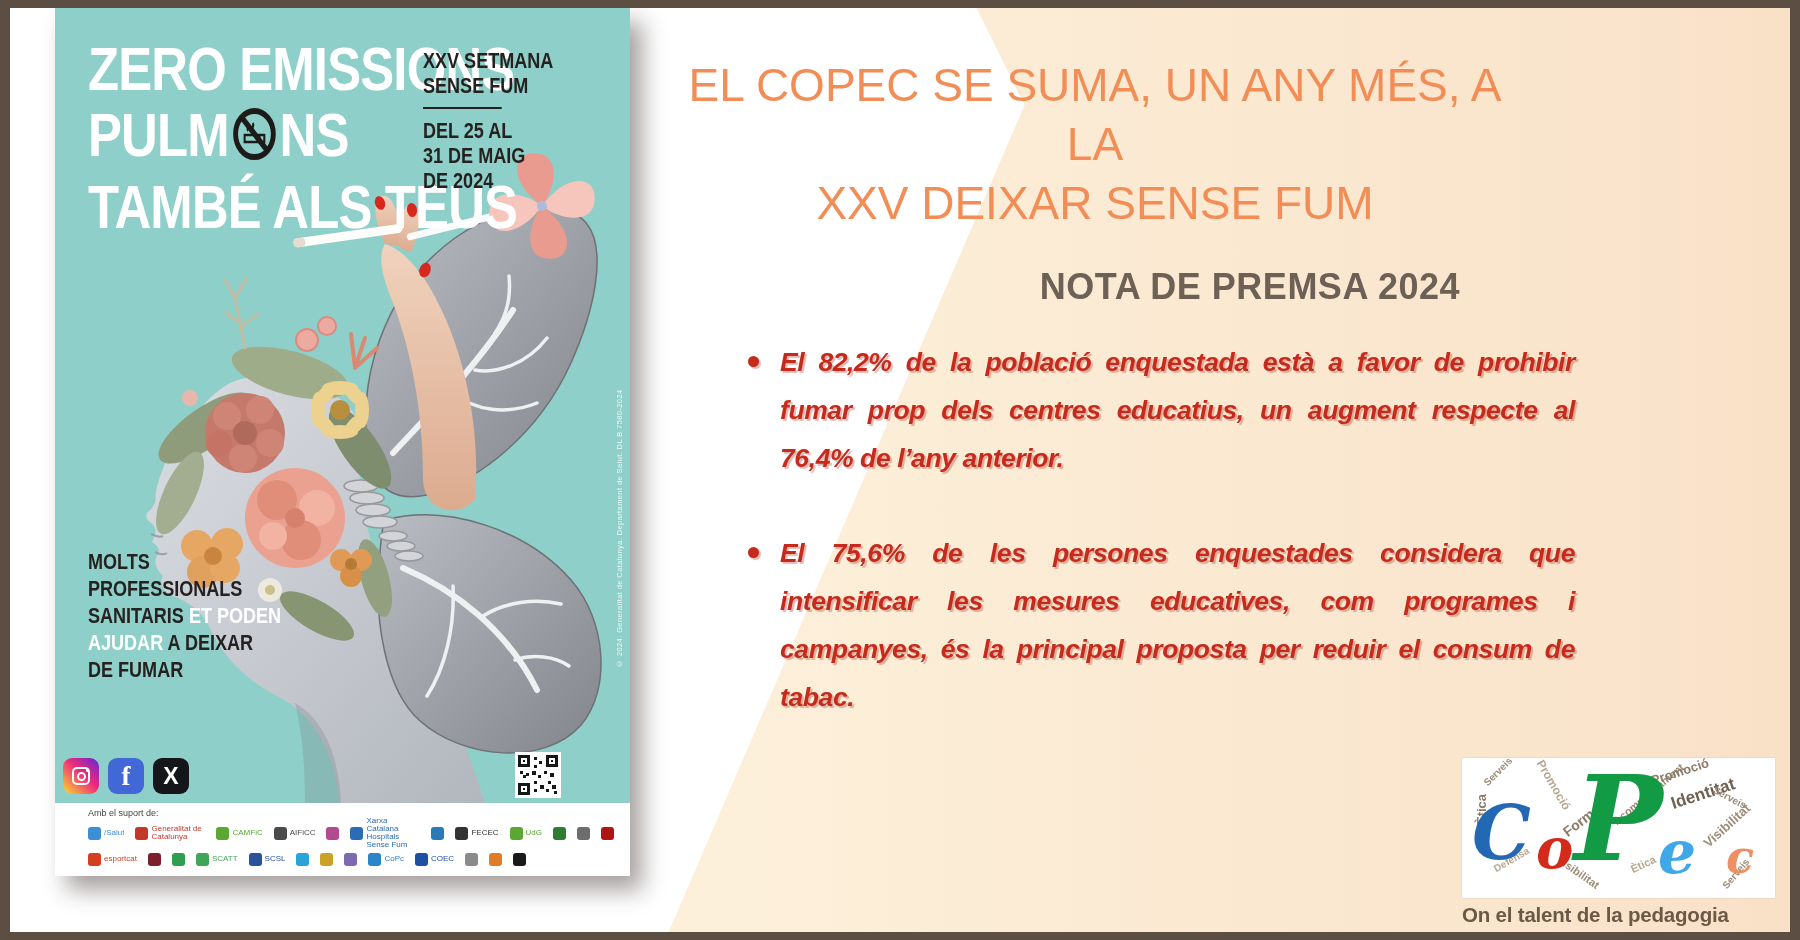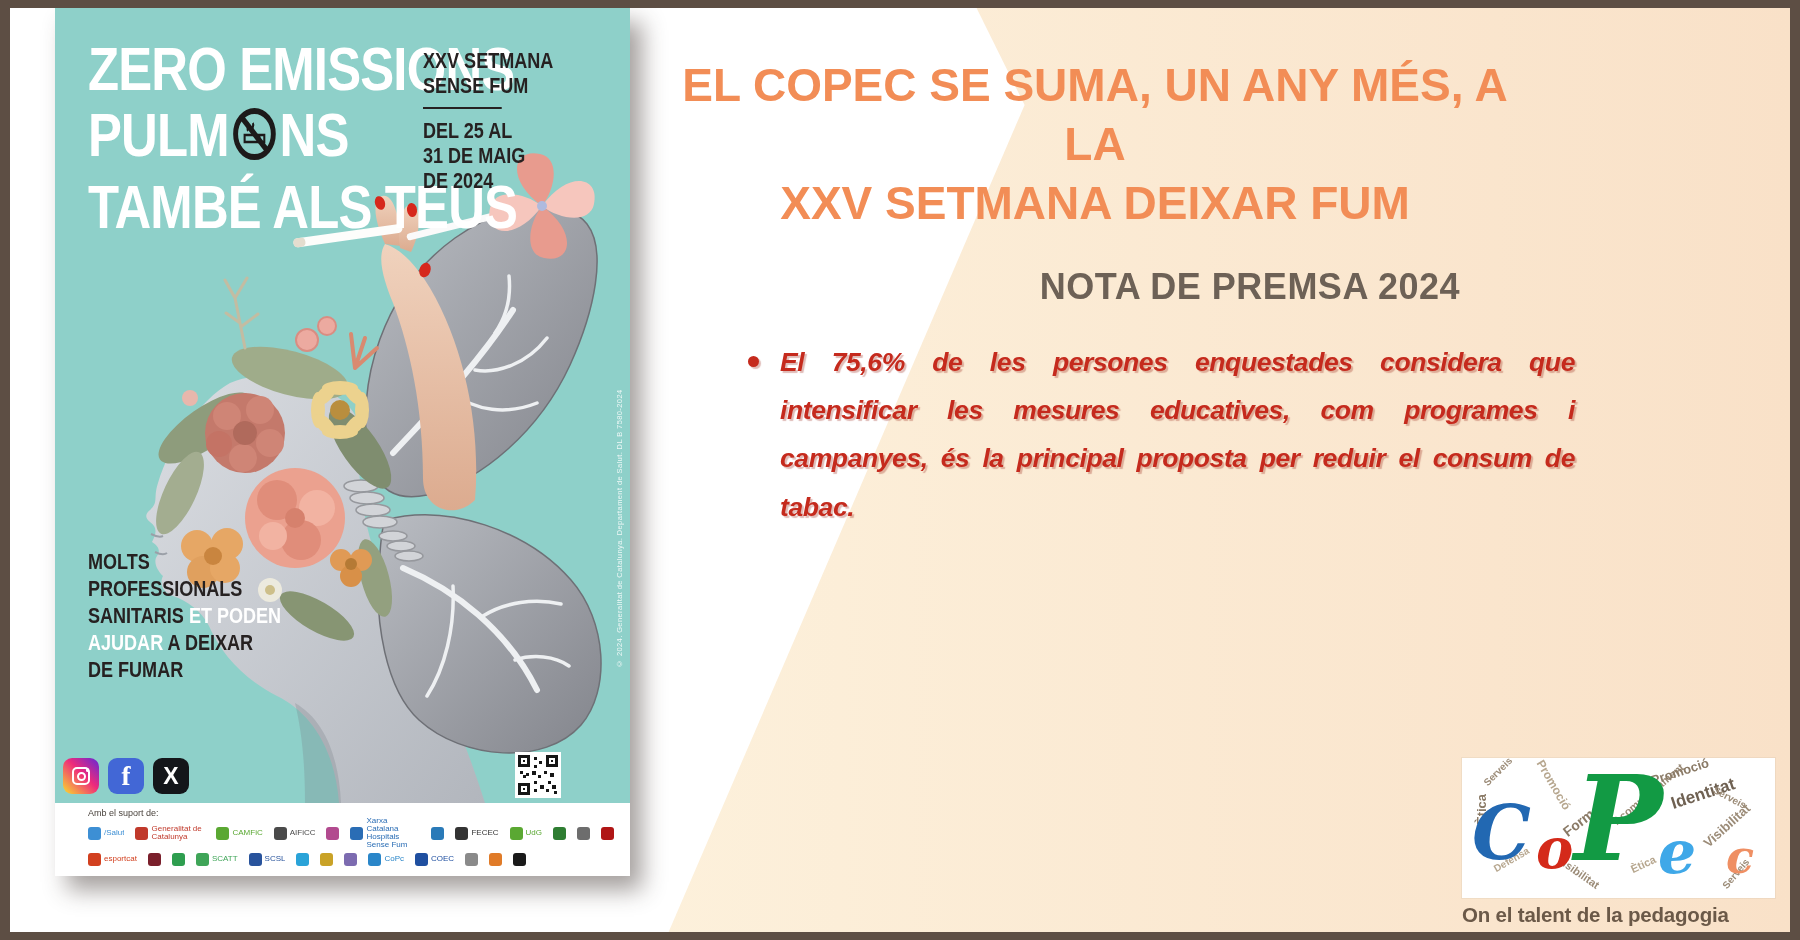--- a/index.html
+++ b/index.html
@@ -47,21 +47,21 @@
                font-size:7.5px;letter-spacing:.4px;writing-mode:vertical-rl;transform:rotate(180deg);z-index:6;}
 
   .support-label{font-size:9px;color:#4a433d;margin:2px 0 3px 0;}
   .sponsor-row{display:flex;align-items:center;gap:11px;height:24px;margin-bottom:2px;}
   .sponsor{display:inline-flex;align-items:center;gap:3px;flex:0 0 auto;}
   .sponsor i{display:block;width:13px;height:13px;border-radius:3px;}
   .sponsor b{font-size:8px;font-weight:400;line-height:8px;max-width:54px;overflow:hidden;}
 
   
   .headline{position:absolute;left:670px;top:48px;width:830px;text-align:center;
-            color:#f28d56;font-weight:700;font-size:46px;line-height:59px;letter-spacing:0;}
+            color:#f28d56;font-weight:400;font-size:46px;line-height:59px;letter-spacing:0;}
   .subtitle{position:absolute;left:880px;top:258px;width:720px;text-align:center;
             color:#6d6156;font-weight:800;font-size:36px;letter-spacing:.5px;}
   .bullets{position:absolute;left:730px;top:330px;width:835px;}
   .bullet{position:relative;padding-left:40px;margin-bottom:46px;
           color:#c52a1d;font-weight:700;font-style:italic;font-size:26.5px;line-height:1.82;
           letter-spacing:-.4px;text-align:justify;text-align-last:left;
           text-shadow:2px 2px 1px rgba(150,30,18,.30);}
   .bullet::before{content:'';position:absolute;left:8px;top:18px;width:11px;height:11px;border-radius:50%;
                   background:#c52a1d;box-shadow:2px 2px 1px rgba(150,30,18,.30);}
 
@@ -404,26 +404,27 @@
             </span>
             <span class="sponsor">
               <i style="background: rgb(26, 26, 26);"></i>
             </span>
           </div>
       </div>
     </div>
 
     <div class="headline">
       <div>EL COPEC SE SUMA, UN ANY MÉS, A LA</div>
-      <div>XXV SETMANA DEIXAR FUM</div>
+      <div>XXV DEIXAR SENSE FUM</div>
     </div>
 
     <div class="subtitle">NOTA DE PREMSA 2024</div>
 
     <div class="bullets">
+      <div class="bullet">El 82,2% de la població enquestada està a favor de prohibir fumar prop dels centres educatius, un augment respecte al 76,4% de l’any anterior.</div>
       <div class="bullet">El 75,6% de les persones enquestades considera que intensificar les mesures educatives, com programes i campanyes, és la principal proposta per reduir el consum de tabac.</div>
     </div>
 
     <div class="brand">
       <div class="cloud" id="word-cloud">
           <span class="cw cw0">Ètica</span>
           <span class="cw cw1">Serveis</span>
           <span class="cw cw2">Promoció</span>
           <span class="cw cw3">Formació</span>
           <span class="cw cw4">Acompanyament</span>

